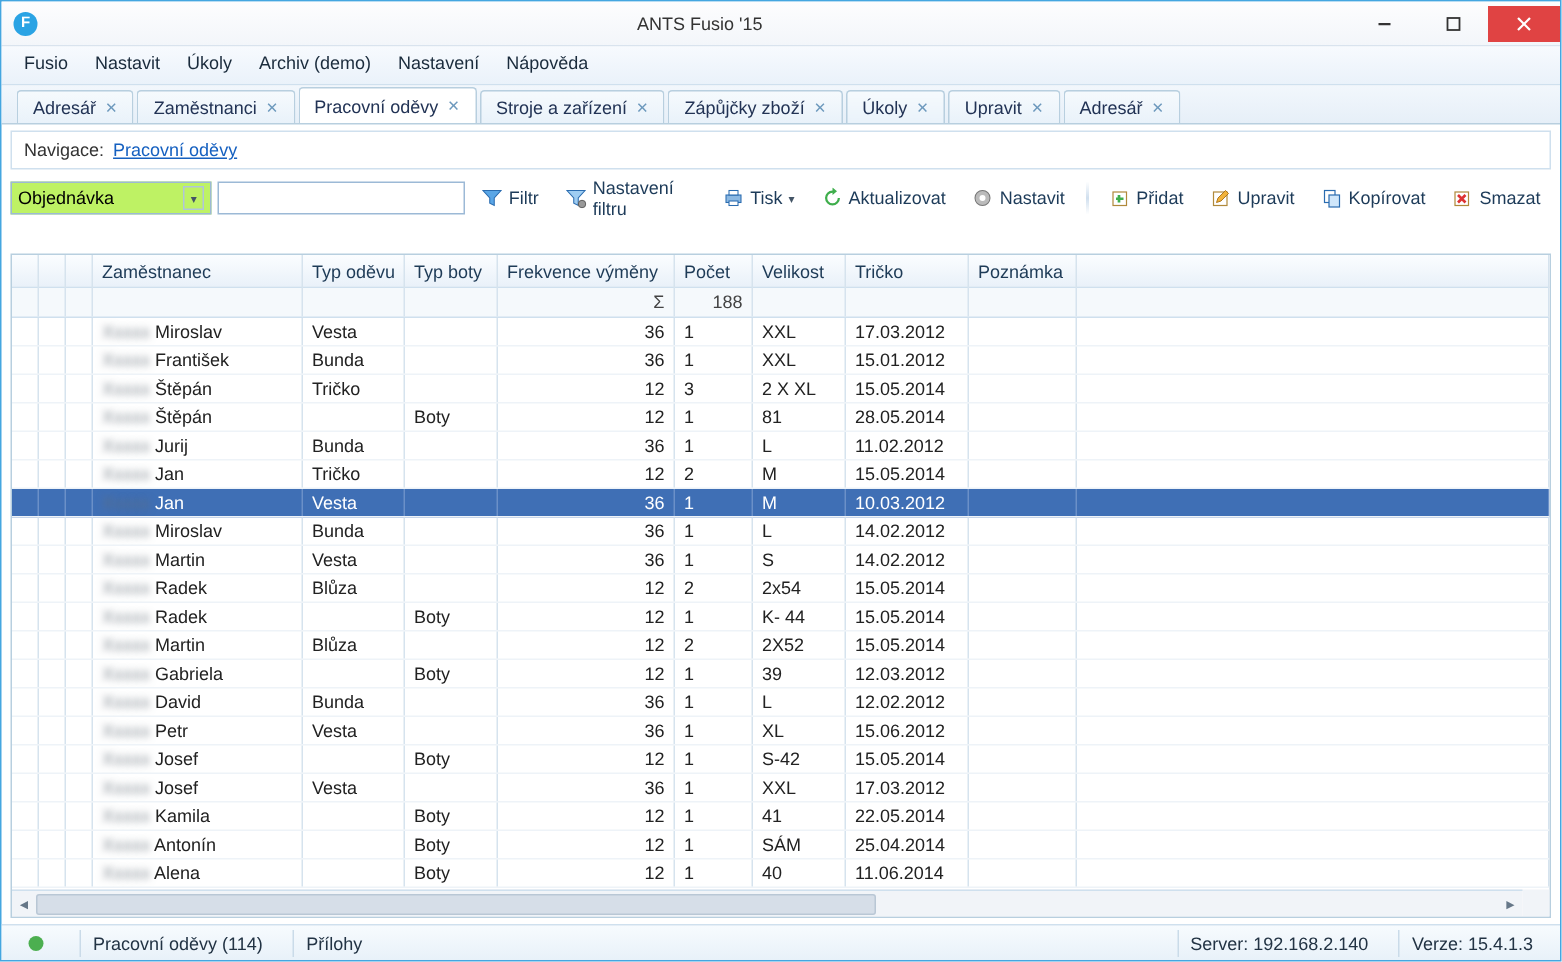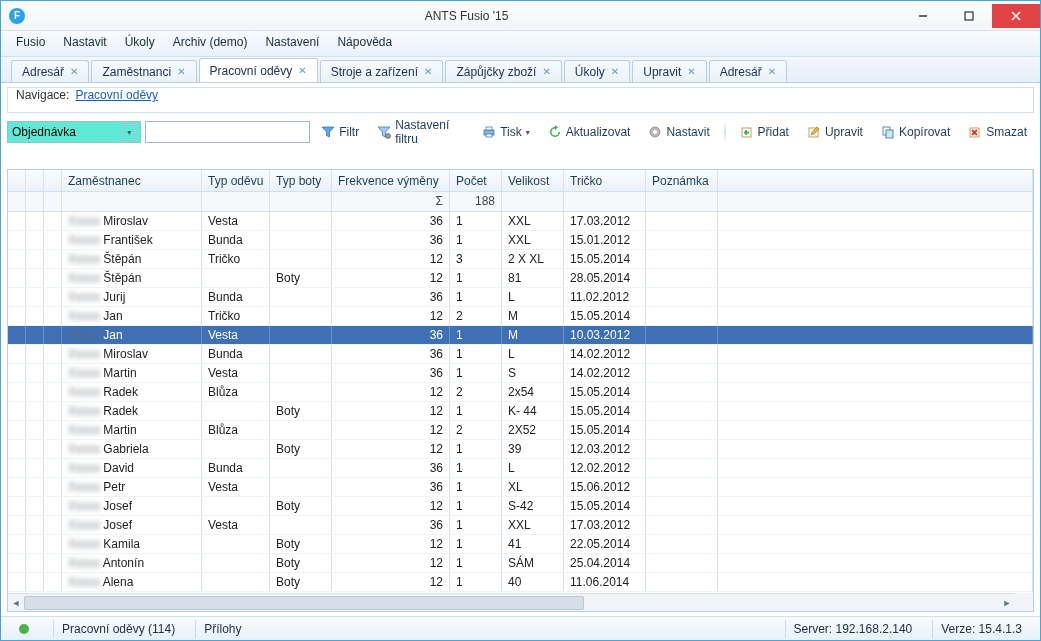--- a/index.html
+++ b/index.html
@@ -9,24 +9,24 @@
 .title-text { flex: 1; text-align: center; font-size: 12px; color: #333; }
 .win-btns { display: flex; }
 .win-btn { width: 46px; height: 24px; display: flex; align-items: center; justify-content: center; color: #444; }
 .win-btn.close { background: #e04343; color: #fff; width: 48px; height: 24px; }
 .menubar { height: 26px; background: linear-gradient(#f7fafe,#eaf2fa); display: flex; padding: 0 6px; border-bottom: 1px solid #cfe0ee; }
 .menubar span { padding: 4px 9px; color: #1a2b3c; cursor: default; }
 .tabstrip { height: 26px; background: linear-gradient(#f2f7fc,#e6eff8); display: flex; align-items: flex-end; padding: 0 10px; border-bottom: 1px solid #b8cfdf; gap: 2px; }
 .tab { height: 22px; padding: 0 10px; display: flex; align-items: center; gap: 6px; border: 1px solid #b8cfdf; border-bottom: none; background: linear-gradient(#f6fafd,#e9f2fa); border-radius: 3px 3px 0 0; color: #235; }
 .tab.active { background: #fff; height: 24px; }
 .tab .x { color: #6d99bd; font-size: 10px; }
-.navrow { height: 26px; background: #fff; border: 1px solid #cfe0ee; margin: 4px 6px 0 6px; display: flex; padding: 0 8px; gap: 6px; color: #333; }
+.navrow { height: 26px; background: #fff; border: 1px solid #cfe0ee; margin: 4px 6px 0 6px; display: flex; align-items: center; padding: 0 8px; gap: 6px; color: #333; }
 .navrow a { color: #1560c0; text-decoration: underline; }
 .toolbar { height: 30px; margin: 4px 6px; display: flex; align-items: center; gap: 4px; }
-.combo { height: 22px; width: 150px; border: 1px solid #9cb9d6; background: #5eead4; display: flex; align-items: center; padding: 0 4px; }
+.combo { height: 22px; width: 150px; border: 1px solid #9cb9d6; background: #bef264; display: flex; align-items: center; padding: 0 4px; }
 .combo .dd { margin-left: auto; border: 1px solid #b0c5da; width: 14px; height: 16px; display: flex; align-items: center; justify-content: center; font-size: 8px; color: #456; }
 .searchbox { flex: 0 0 165px; height: 22px; border: 1px solid #9cb9d6; background: #fff; }
 .tbtn { height: 24px; padding: 0 7px; display: flex; align-items: center; gap: 4px; border-radius: 2px; color: #1d3b59; cursor: default; }
 .tbtn .ic { width: 14px; height: 14px; display: inline-flex; align-items: center; justify-content: center; }
 .sep { width: 2px; height: 22px; background: linear-gradient(#fff,#d0dfee,#fff); margin: 0 3px; }
 .gridwrap { flex: 1; margin: 18px 6px 4px 6px; border: 1px solid #b8cfdf; background: #fff; display: flex; flex-direction: column; overflow: hidden; position: relative; }
 .ghead { display: flex; background: linear-gradient(#fbfdff,#e9f1f9); border-bottom: 1px solid #cfe0ee; height: 22px; }
 .gh, .gc { border-right: 1px solid #d6e3ee; padding: 2px 6px; overflow: hidden; white-space: nowrap; text-overflow: ellipsis; }
 .gh { color: #1e3b57; height: 22px; display: flex; align-items: center; }
 .sumrow { display: flex; background: #f5f9fc; border-bottom: 1px solid #cfe0ee; height: 20px; font-size: 11px; color: #444; }

